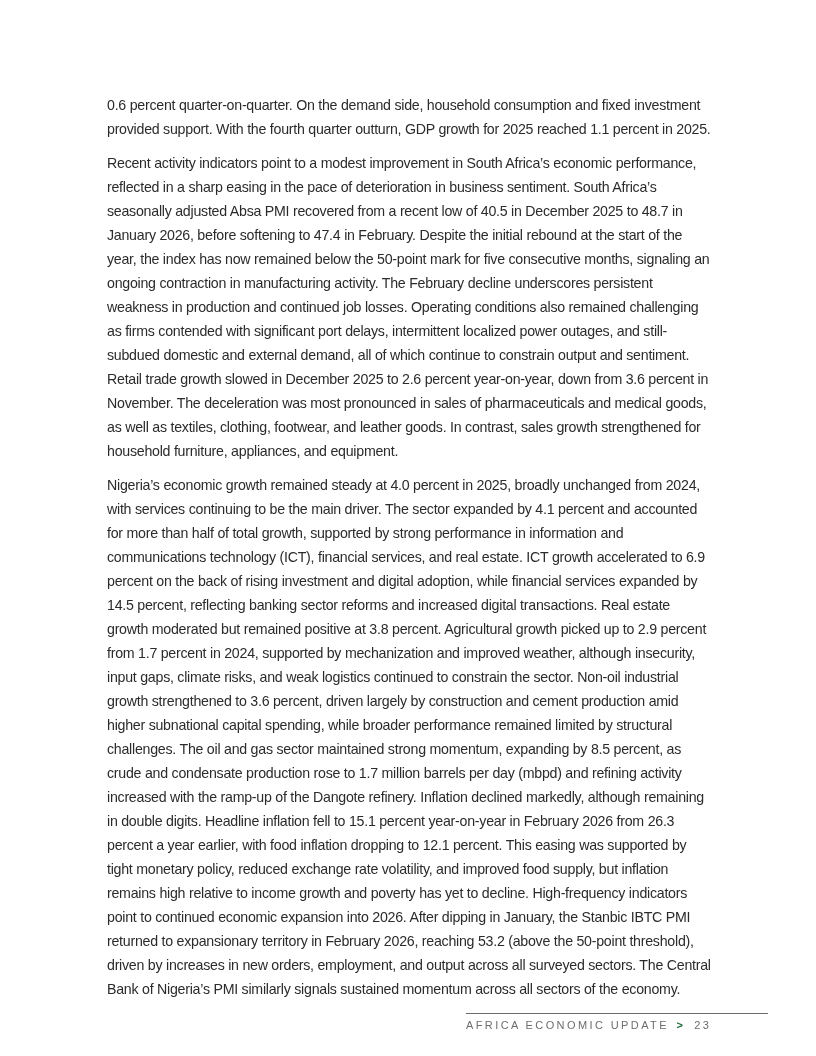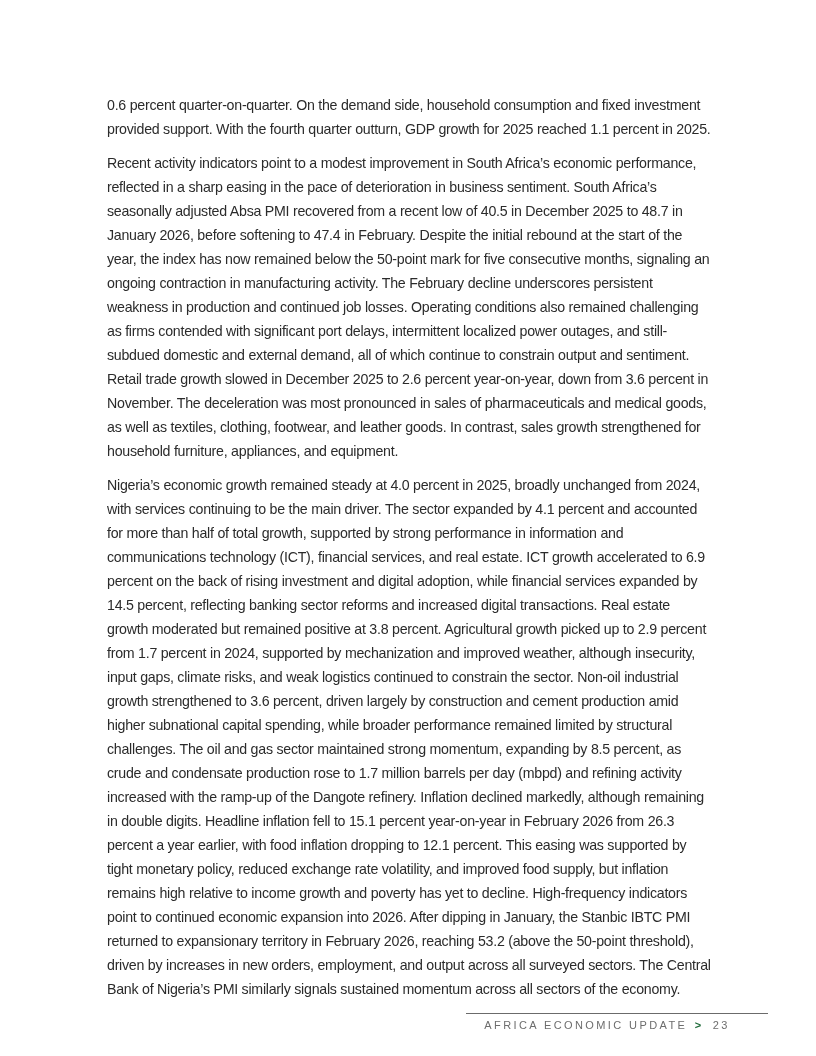--- a/index.html
+++ b/index.html
@@ -11,21 +11,21 @@
     font-size: 14.2px; line-height: 24px; color: #2b2b2b;
     letter-spacing: -0.25px;
   }
   .body-text p { margin: 0 0 10px 0; }
   .footer-rule {
     position: absolute; left: 466px; top: 1013px; width: 302px; height: 1px;
     background: #6b6b6b;
   }
   .footer {
     position: absolute; left: 466px; top: 1019px; width: 282px;
-    text-align: center;
+    text-align: left;
     font-family: "Liberation Sans", sans-serif;
     font-size: 11px; letter-spacing: 2.4px; color: #6d6d6d;
     white-space: nowrap;
   }
   .footer .chev { color: #1f6b3a; font-weight: bold; margin: 0 6px 0 2px; letter-spacing: 0; }
 </style>
 </head>
 <body>
 
 <div class="page">

